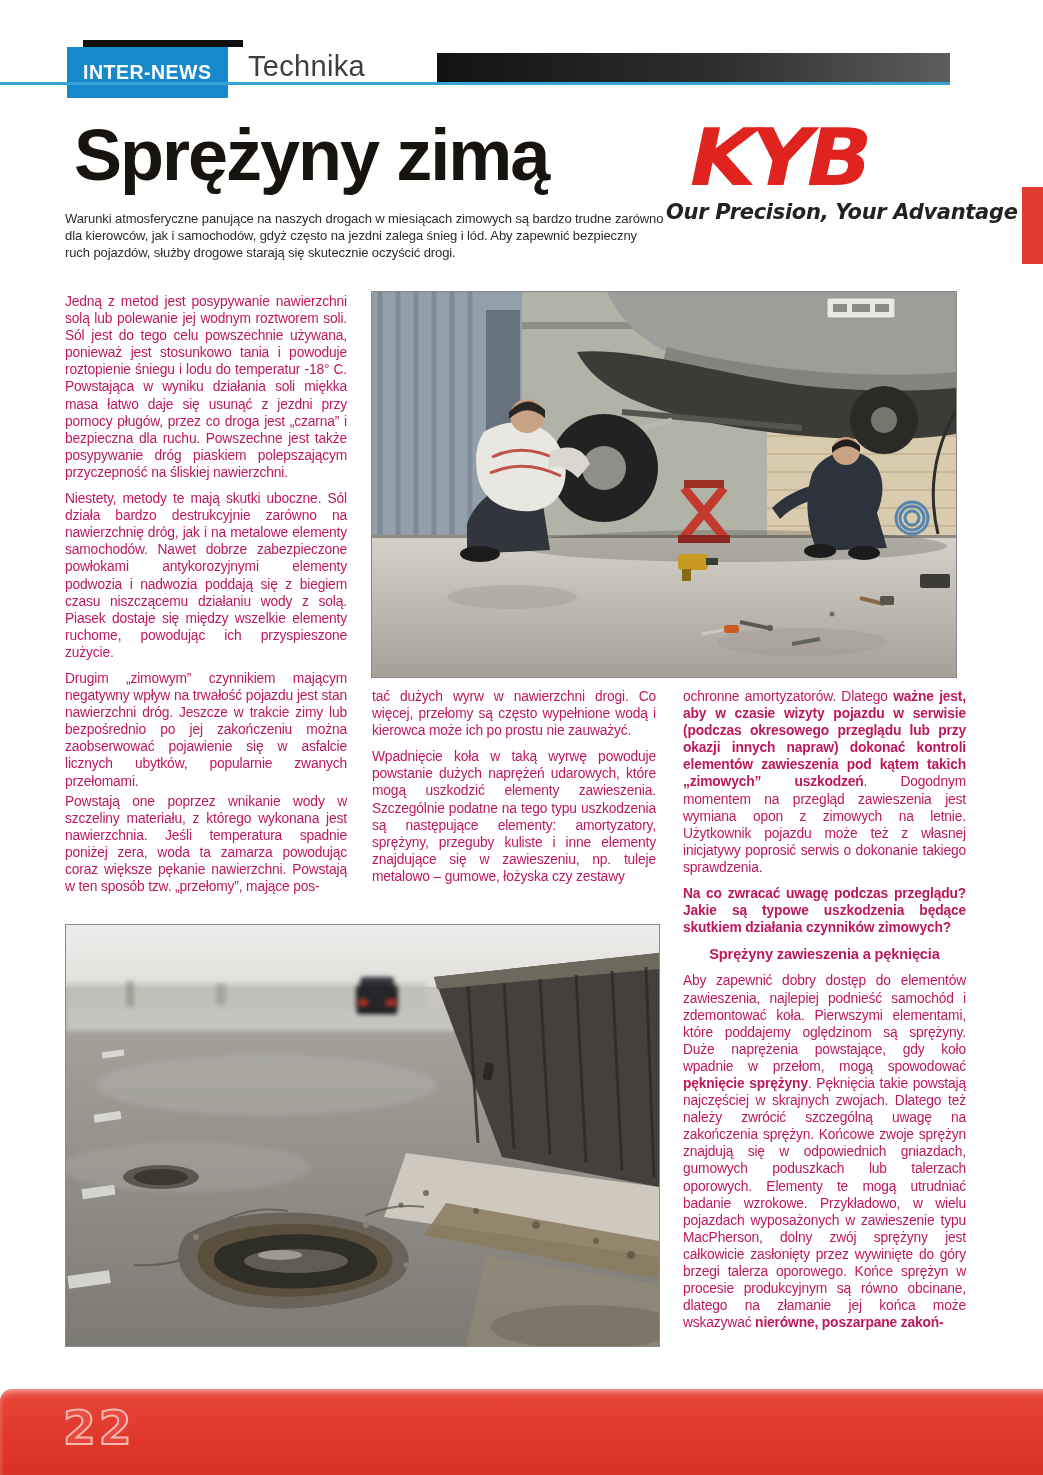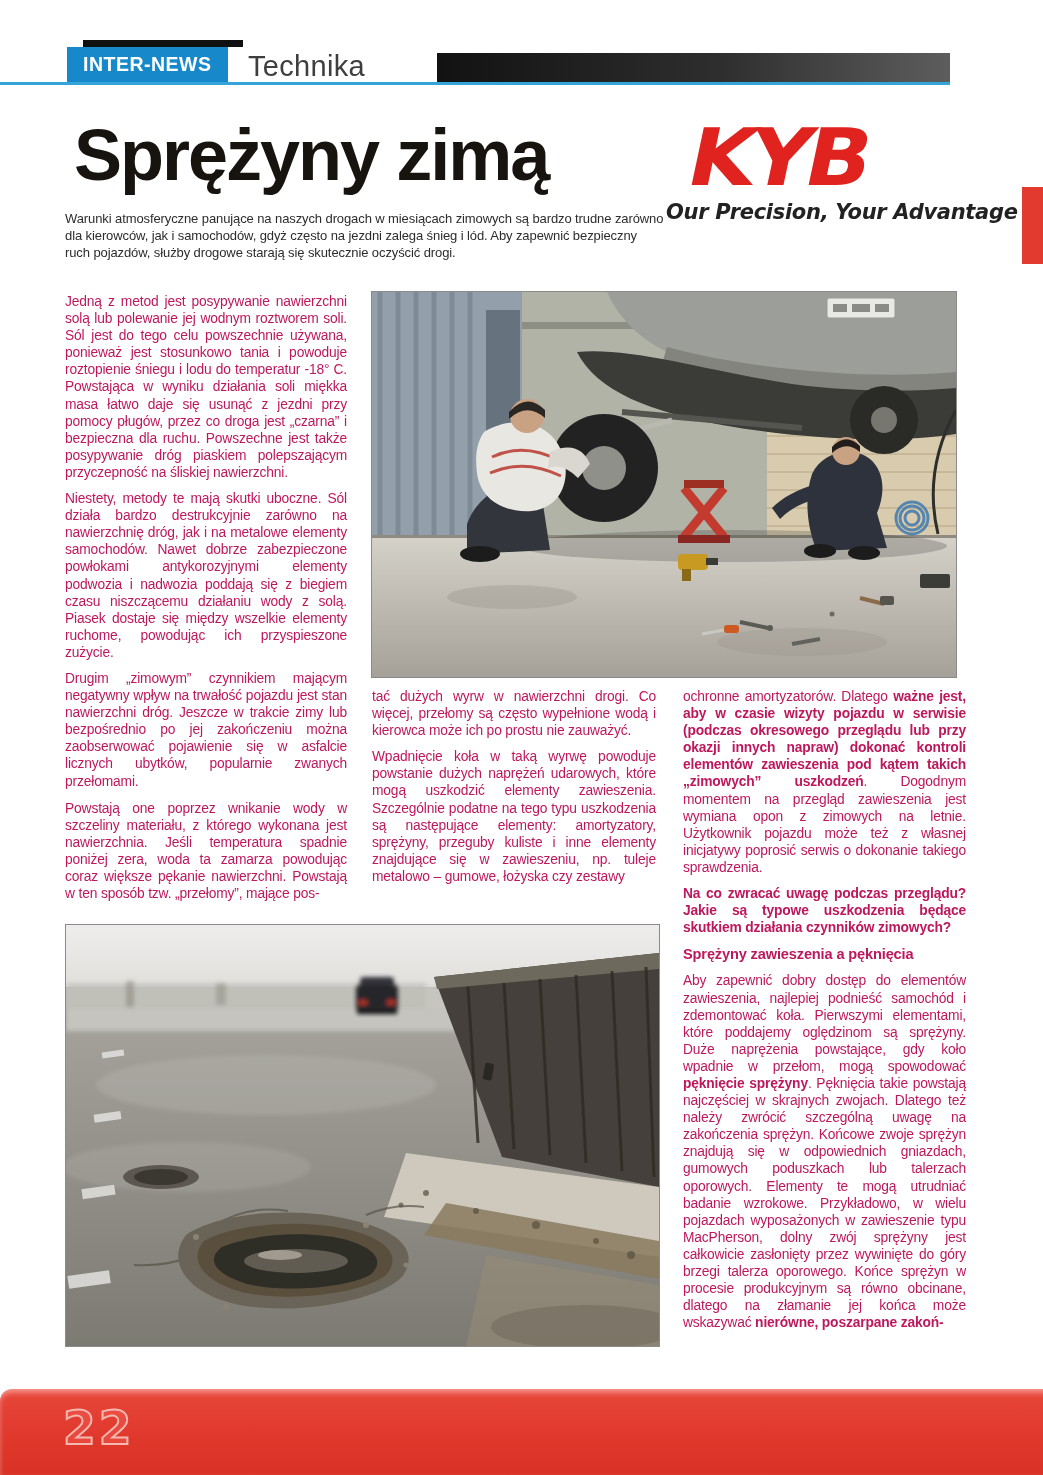--- a/index.html
+++ b/index.html
@@ -1,21 +1,21 @@
 <!DOCTYPE html>
 <html><head>
 <meta charset="utf-8">
 <style>
   html,body{margin:0;padding:0;background:#ffffff;}
   #page{position:relative;width:1043px;height:1475px;background:#fff;overflow:hidden;
         font-family:"Liberation Sans",sans-serif;color:#1f1f1f;}
 
   
   .top-black-stripe{position:absolute;left:83px;top:40px;width:160px;height:7px;background:#101010;}
-  .badge{position:absolute;left:67px;top:47px;height:35px;line-height:35px;padding:0 16px;
+  .badge{position:absolute;left:67px;top:47px;height:35px;line-height:35px;padding:8px 16px;
          background:#1789ca;color:#fff;font-weight:bold;font-size:19.5px;letter-spacing:.5px;}
   .section-title{position:absolute;left:248px;top:50px;font-size:29px;color:#3e3e3e;letter-spacing:.3px;}
   .header-dark-bar{position:absolute;left:437px;top:53px;width:513px;height:29px;
          background:linear-gradient(90deg,#121212 0%,#2e2e2e 55%,#5d5d5d 100%);}
   .header-rule{position:absolute;left:0;top:82px;width:950px;height:3px;background:#35a4d8;}
   .corner-tab{position:absolute;left:1022px;top:187px;width:21px;height:77px;background:#e23a2e;}
 
   
   .headline{position:absolute;left:60px;top:104px;font-size:72px;font-weight:700;
             letter-spacing:-2px;color:#17130f;line-height:1.05;}
@@ -29,21 +29,21 @@
   .intro{position:absolute;left:65px;top:210px;width:600px;font-size:13px;line-height:1.32;
          color:#2c2c2c;letter-spacing:-.1px;}
   .col{position:absolute;font-size:13.8px;line-height:1.24;text-align:justify;
        letter-spacing:-.15px;color:#be185d;z-index:1;}
   .col p{margin:0 0 9px 0;}
   .col-1{left:65px;top:293px;width:282px;}
   .col-2{left:372px;top:688px;width:284px;}
   .col-3{left:683px;top:688px;width:283px;}
   .b{font-weight:700;}
   .question{font-weight:700;}
-  .subhead{font-weight:700;font-size:14.6px;margin:2px 0 3px 0;text-align:left;}
+  .subhead{font-weight:700;font-size:14.6px;margin:2px 0 3px 0;text-align:center;}
 
   
   .photo{position:absolute;border:1px solid #8a8a8a;overflow:hidden;background:#cfcdc6;z-index:2;}
   .photo svg{display:block;}
   .photo-workshop{left:371px;top:291px;width:584px;height:385px;}
   .photo-pothole{left:65px;top:924px;width:593px;height:421px;}
 
   
   .footer-bar{position:absolute;left:0;top:1389px;width:1043px;height:86px;z-index:3;
       background:linear-gradient(180deg,#ef5e51 0%,#e64337 12%,#e0372b 60%,#d93125 100%);
@@ -66,21 +66,21 @@
 
   <h1 class="headline" style="margin:14px;">Sprężyny zimą</h1>
   <div class="kyb">KYB</div>
   <div class="tagline">Our Precision, Your Advantage</div>
 
   <div class="intro">Warunki atmosferyczne panujące na naszych drogach w miesiącach zimowych są bardzo trudne zarówno dla kierowców, jak i samochodów, gdyż często na jezdni zalega śnieg i lód. Aby zapewnić bezpieczny ruch pojazdów, służby drogowe starają się skutecznie oczyścić drogi.</div>
 
   <div class="col col-1">
     <p>Jedną z metod jest posypywanie nawierzchni solą lub polewanie jej wodnym roztworem soli. Sól jest do tego celu powszechnie używana, ponieważ jest stosunkowo tania i powoduje roztopienie śniegu i lodu do temperatur -18° C. Powstająca w wyniku działania soli miękka masa łatwo daje się usunąć z jezdni przy pomocy pługów, przez co droga jest „czarna” i bezpieczna dla ruchu. Powszechne jest także posypywanie dróg piaskiem polepszającym przyczepność na śliskiej nawierzchni.</p>
     <p>Niestety, metody te mają skutki uboczne. Sól działa bardzo destrukcyjnie zarówno na nawierzchnię dróg, jak i na metalowe elementy samochodów. Nawet dobrze zabezpieczone powłokami antykorozyjnymi elementy podwozia i nadwozia poddają się z biegiem czasu niszczącemu działaniu wody z solą. Piasek dostaje się między wszelkie elementy ruchome, powodując ich przyspieszone zużycie.</p>
-    <p style="margin-bottom:10px;">Drugim „zimowym” czynnikiem mającym negatywny wpływ na trwałość pojazdu jest stan nawierzchni dróg. Jeszcze w trakcie zimy lub bezpośrednio po jej zakończeniu można zaobserwować pojawienie się w asfalcie licznych ubytków, popularnie zwanych przełomami.</p>
+    <p style="margin-bottom:3px;">Drugim „zimowym” czynnikiem mającym negatywny wpływ na trwałość pojazdu jest stan nawierzchni dróg. Jeszcze w trakcie zimy lub bezpośrednio po jej zakończeniu można zaobserwować pojawienie się w asfalcie licznych ubytków, popularnie zwanych przełomami.</p>
     <p>Powstają one poprzez wnikanie wody w szczeliny materiału, z którego wykonana jest nawierzchnia. Jeśli temperatura spadnie poniżej zera, woda ta zamarza powodując coraz większe pękanie nawierzchni. Powstają w ten sposób tzw. „przełomy”, mające pos-</p>
   </div>
 
   <div class="photo photo-workshop">
     <svg width="584" height="385" viewBox="0 0 584 385" xmlns="http://www.w3.org/2000/svg">
       <defs>
         <linearGradient id="floorG" x1="0" y1="0" x2="0" y2="1">
           <stop offset="0" stop-color="#d4d1c9"></stop>
             <stop offset="1" stop-color="#a6a198"></stop>
         </linearGradient>

